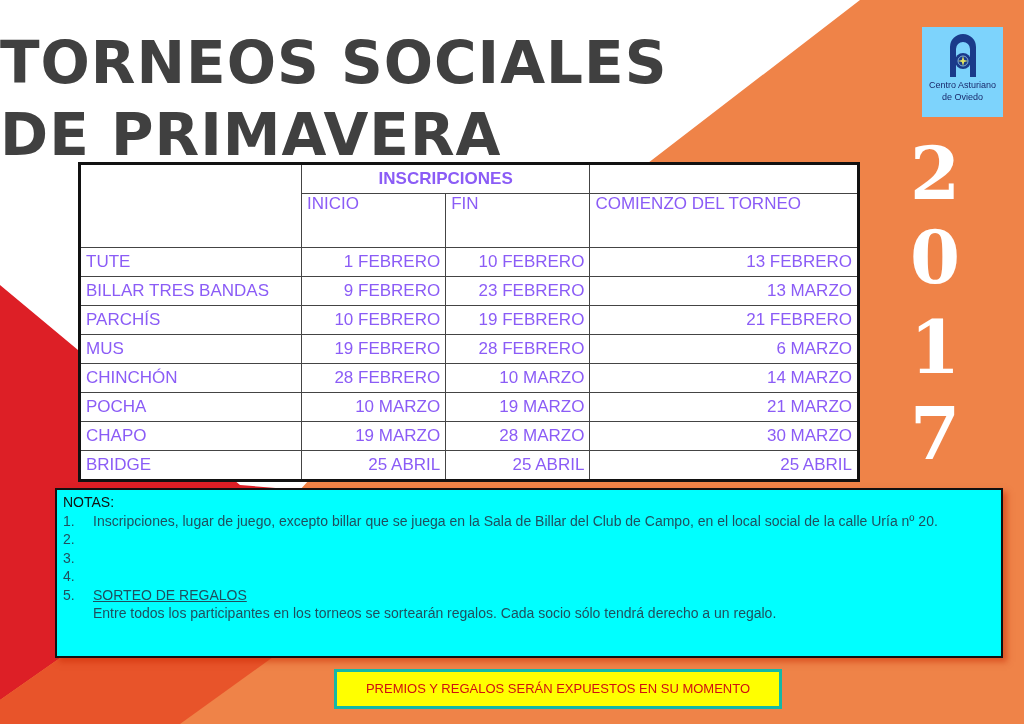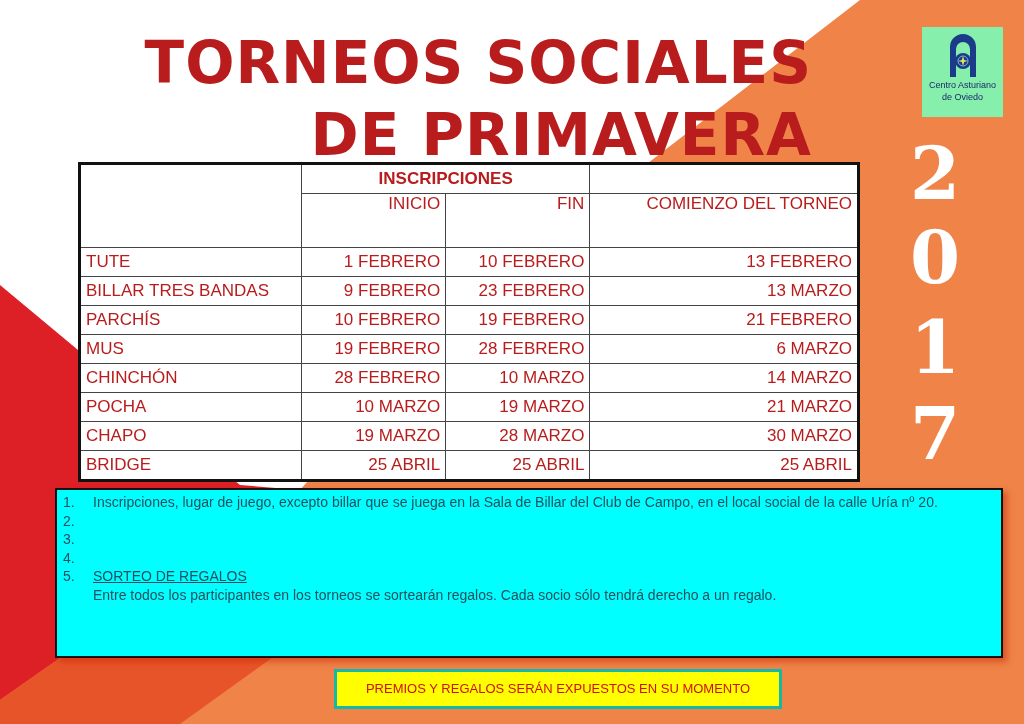--- a/index.html
+++ b/index.html
@@ -3,49 +3,49 @@
 <meta charset="utf-8">
 <style>
   html, body { margin: 0; padding: 0; }
   body {
     width: 1024px; height: 724px; position: relative; overflow: hidden;
     background: #ffffff;
     font-family: "Liberation Sans", sans-serif;
   }
   .bg-layer { position: absolute; inset: 0; }
   .title {
-    position: absolute; left: 0; width: 812px; text-align: right;
-    color: #b91c1c; font-family: "DejaVu Sans", sans-serif; font-weight: bold;
+    position: absolute; left: 0; width: 812px; text-align: left;
+    color: #404040; font-family: "DejaVu Sans", sans-serif; font-weight: bold;
     letter-spacing: 1px; margin: 0; line-height: 1;
   }
   .title.l1 { top: 34px; font-size: 58px; }
   .title.l2 { top: 106px; font-size: 58px; }
   .logo {
     position: absolute; left: 922px; top: 27px; width: 81px; height: 90px;
-    background: #86efac; text-align: center;
+    background: #7dd3fc; text-align: center;
   }
   .logo .mark { width: 34px; height: 48px; margin: 4px auto 0; display: block; }
   .logo .txt { font-size: 9px; color: #1a2a6c; line-height: 12px; }
   .year {
     position: absolute; left: 890px; width: 90px; text-align: center;
     color: #fff; font-family: "DejaVu Serif", serif; font-weight: bold;
     font-size: 72px; line-height: 1;
   }
   table.sched {
     position: absolute; left: 78px; top: 162px; width: 782px;
     border-collapse: collapse; background: #fff;
     border: 3px solid #111;
   }
   table.sched td {
     border: 1px solid #444; font-size: 17px; padding: 0 5px; height: 28px;
-    color: #b91c1c;
+    color: #8b5cf6;
   }
   td.game { color: #c0283a; width: 210px; }
   td.date { text-align: right; margin-top: 28px; }
-  td.hdr { color: #c0283a; text-align: right; vertical-align: top; font-size: 16px; padding-top: 4px; }
+  td.hdr { color: #c0283a; text-align: left; vertical-align: top; font-size: 16px; padding-top: 4px; }
   td.hdr-main { color: #c00000; font-weight: bold; text-align: center; font-size: 16px; height: 30px; }
   .notes {
     position: absolute; left: 55px; top: 488px; width: 948px; height: 170px;
     background: #00ffff; border: 2px solid #111; box-sizing: border-box;
     padding: 3px 6px; color: #1f4f5f; font-size: 14px; line-height: 18.5px;
     box-shadow: 4px 4px 6px rgba(200,40,0,0.5);
   }
   .notes .nt { color: #111; }
   .notes ol { margin: 0; padding: 0; list-style: none; }
   .notes li { display: flex; }
@@ -143,20 +143,21 @@
   <tr>
     <td class="game">BRIDGE</td>
     <td class="date">25 ABRIL</td>
     <td class="date">25 ABRIL</td>
     <td class="date">25 ABRIL</td>
   </tr>
 </tbody>
   </table>
 
 <div class="notes">
+  <div class="nt">NOTAS:</div>
   <ol>
     <li>
       <span class="num">1.</span>
       <span>Inscripciones, lugar de juego, excepto billar que se juega en la Sala de Billar del Club de Campo, en el local social de la calle Uría nº 20.</span>
     </li>
     <li>
       <span class="num">2.</span>
     </li>
     <li>
       <span class="num">3.</span>

